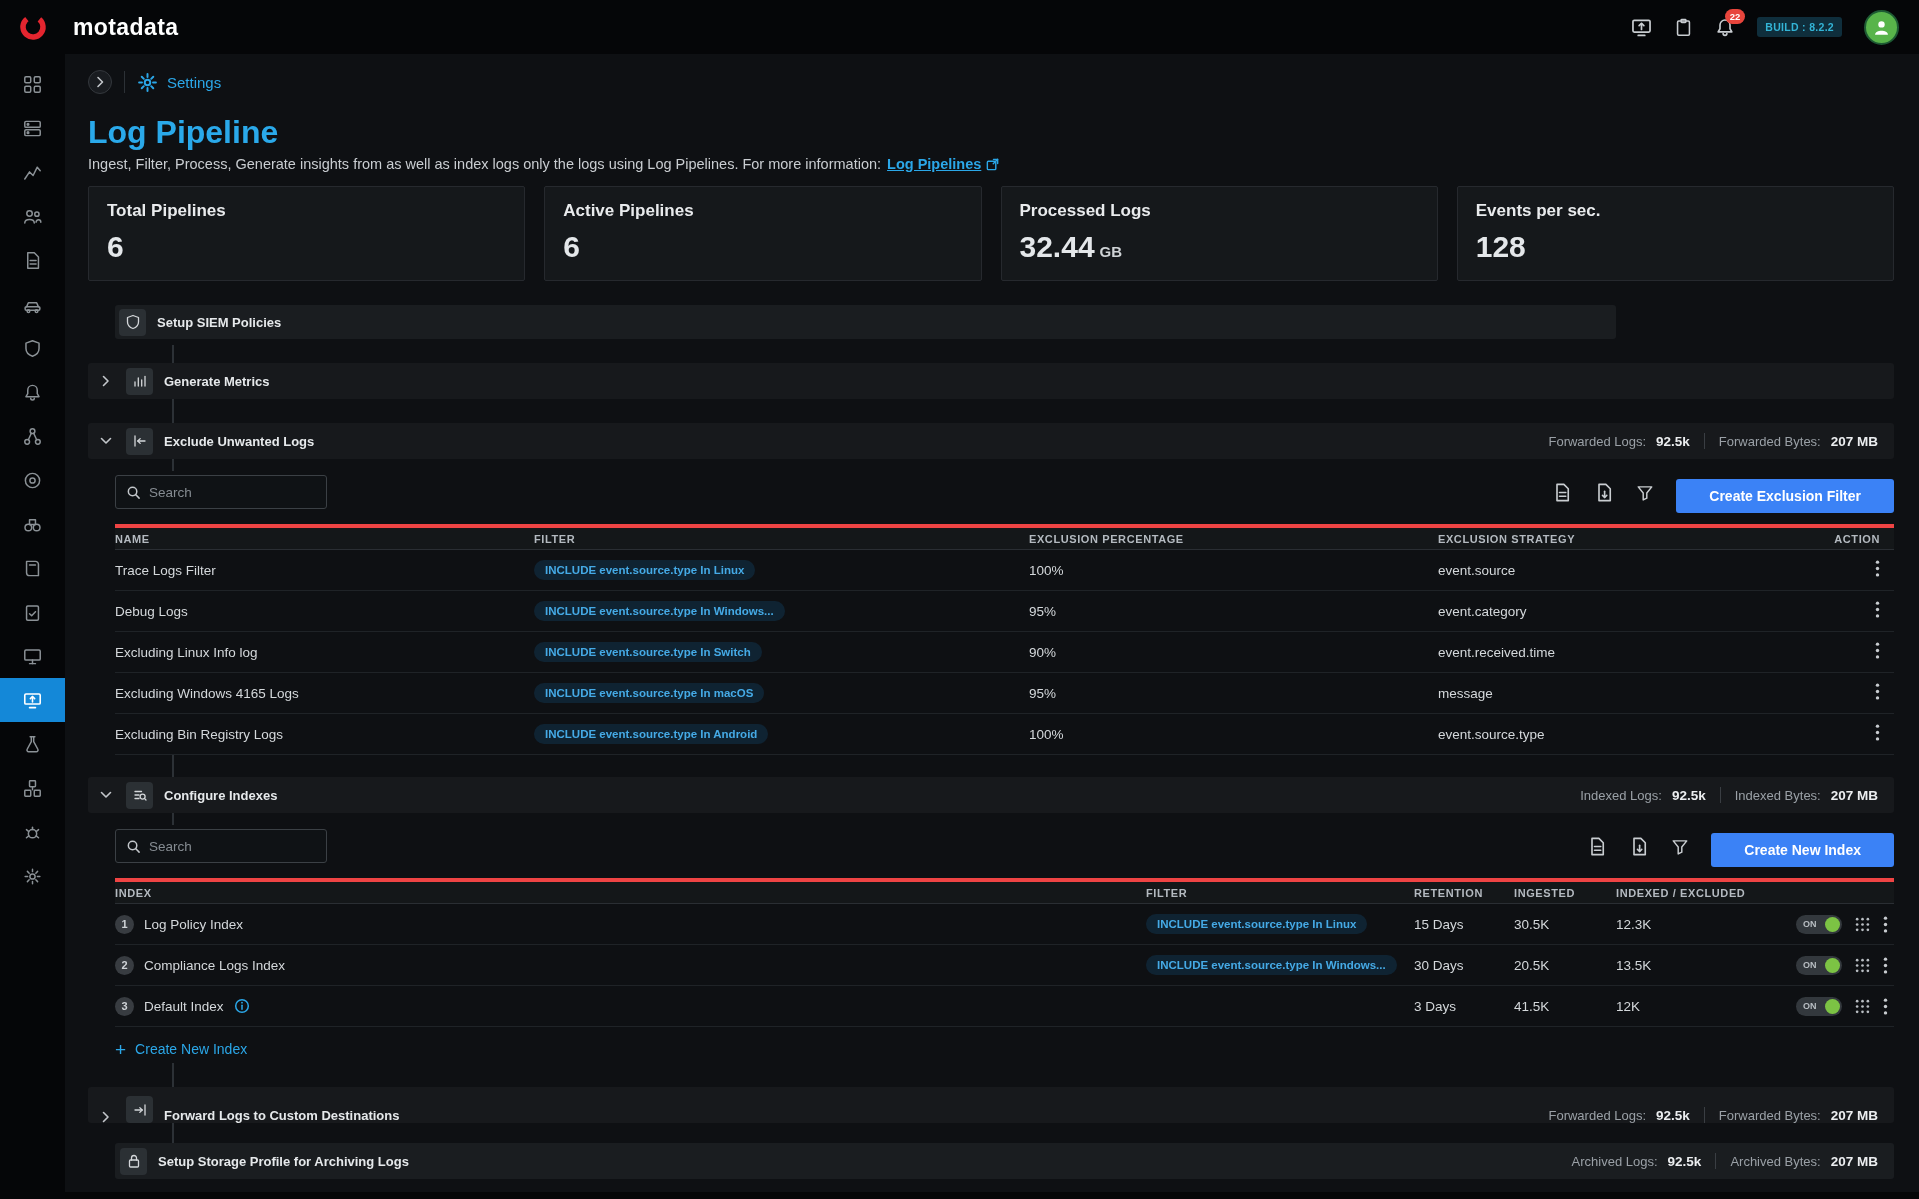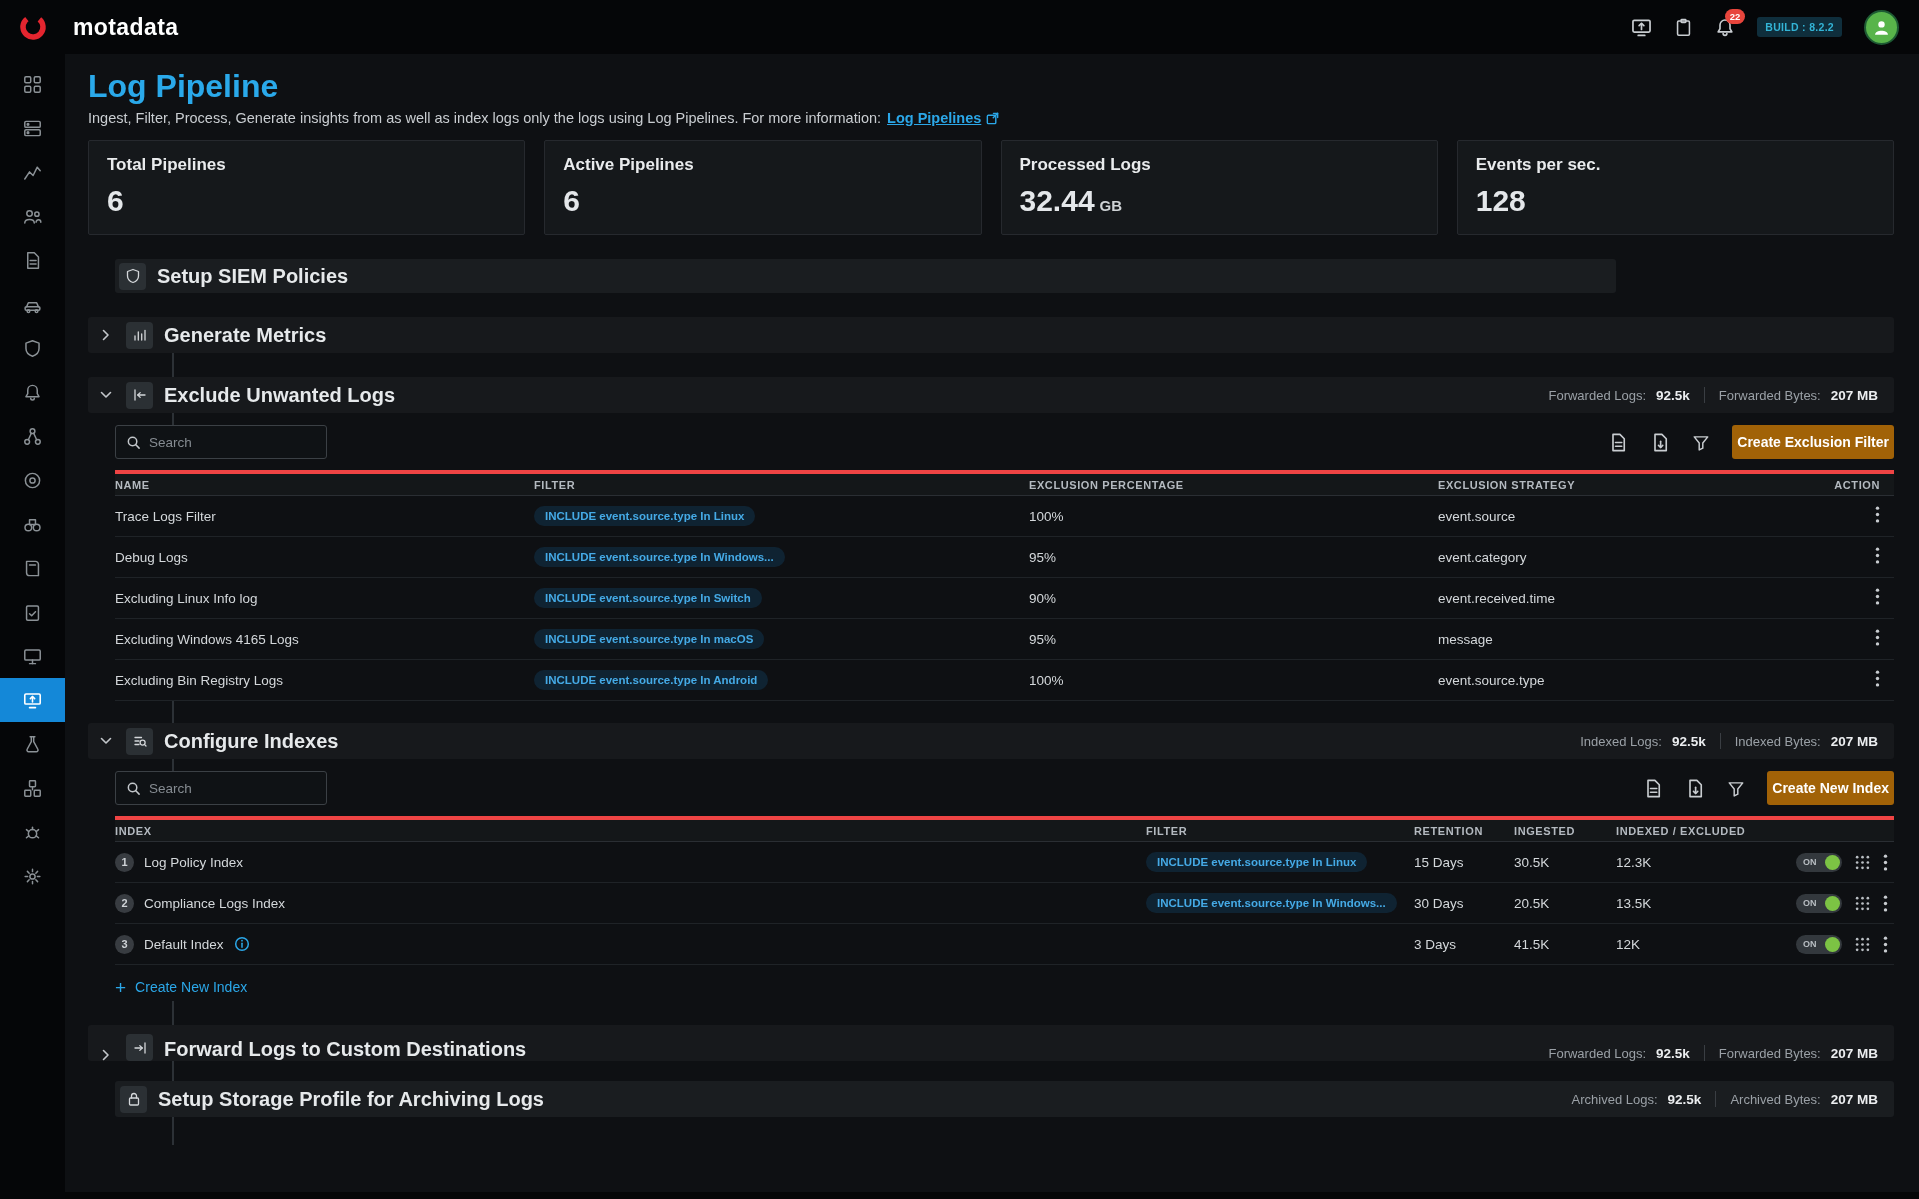--- a/index.html
+++ b/index.html
@@ -38,37 +38,37 @@
 
   .cards { margin-top:14px; display:grid; grid-template-columns:repeat(4,1fr); gap:19px; }
   .card { height:95px; background:#15181b; border:1px solid #26292e; border-radius:2px; padding:14px 18px; }
   .card-label { font-size:17px; font-weight:600; color:#e9ebed; }
   .card-value { margin-top:9px; font-size:30px; font-weight:700; color:#e4e7ea; }
   .card-unit { font-size:15px; font-weight:600; color:#cfd3d6; margin-left:5px; }
 
   .icon-sq { width:27px; height:27px; background:#2b3034; border-radius:4px; display:flex; align-items:center; justify-content:center; flex:0 0 auto; }
 
   .siem-row { margin:24px 278px 0 27px; height:34px; background:#1a1d20; border-radius:3px; display:flex; align-items:center; gap:11px; padding:0 12px 0 4px; }
-  .row-title { font-size:20px; font-weight:600; color:#e6e9eb; }
+  .row-title { font-size:13px; font-weight:600; color:#e6e9eb; }
 
   .sec-head { margin-top:24px; height:36px; background:#17191c; border-radius:3px; display:flex; align-items:center; gap:11px; padding:0 16px 0 9px; }
   .chev { width:18px; display:flex; justify-content:center; cursor:pointer; }
   .sec-stats { margin-left:auto; display:flex; align-items:center; gap:10px; font-size:13px; }
   .stat-label { color:#9aa0a6; }
   .stat-value { color:#eceef0; font-weight:700; font-size:13.5px; }
   .stat-div { width:1px; height:16px; background:#3a3e43; margin:0 4px; }
 
   .sec-body { margin-left:27px; }
   .toolrow { margin-top:12px; display:flex; align-items:center; }
   .search-box { width:212px; height:34px; background:#0f1215; border:1px solid #3b4045; border-radius:3px; display:flex; align-items:center; gap:8px; padding:0 10px; }
   .search-box input { background:transparent; border:none; outline:none; color:#d5d9dc; font-size:13.5px; width:160px; font-family:"Liberation Sans",sans-serif; }
   .search-box input::placeholder { color:#868c92; }
   .tool-icons { margin-left:auto; display:flex; align-items:center; gap:22px; margin-right:22px; }
   .tool-icons > * { cursor:pointer; }
-  .btn-primary { height:34px; background:#a16207; color:#fff; border:none; border-radius:3px; font-size:14px; font-weight:600; padding:0 5px; cursor:pointer; font-family:"Liberation Sans",sans-serif; }
+  .btn-primary { height:34px; background:#3b82f6; color:#fff; border:none; border-radius:3px; font-size:14px; font-weight:600; padding:0 33px; cursor:pointer; font-family:"Liberation Sans",sans-serif;margin-top:8px; }
 
   .thead { margin-top:11px; height:26px; background:#141719; border-top:4px solid #ef4444; border-bottom:1px solid #2a2e33; display:grid; align-items:center; font-size:11px; font-weight:700; color:#b4bac0; letter-spacing:.6px; }
   .grid-x { grid-template-columns:419px 495px 409px 1fr 76px; }
   .grid-i { grid-template-columns:1031px 268px 100px 102px 156px 1fr; }
   .trow { height:41px; border-bottom:1px solid #1f2327; display:grid; align-items:center; font-size:13.5px; color:#d4d8db; }
   .cell-r { text-align:right; padding-right:14px; }
   .chip { display:inline-block; padding:4px 11px; border-radius:11px; background:rgba(26,132,208,.17); color:#45aae6; font-size:11.5px; font-weight:600; }
   .kebab { cursor:pointer; }
 
   .name-wrap { display:flex; align-items:center; gap:10px; }
@@ -267,20 +267,35 @@
       <svg width="19" height="19" viewBox="0 0 16 16" class="stroke">
         <circle cx="8" cy="8" r="2.2"></circle>
         <path d="M8,1.8 v2.1 M8,12.1 v2.1 M1.8,8 h2.1 M12.1,8 h2.1 M3.7,3.7 l1.5,1.5 M10.8,10.8 l1.5,1.5 M12.3,3.7 l-1.5,1.5 M5.2,10.8 l-1.5,1.5"></path>
       </svg>
     </div>
 </div>
 
 <div class="main">
   <div class="tree-line"></div>
 
+  <div class="breadcrumb blk">
+    <div class="collapse-btn">
+      <svg width="8" height="12" viewBox="0 0 8 12" class="stroke-g">
+          <polyline points="2,1.5 6.5,6 2,10.5"></polyline>
+        </svg>
+    </div>
+    <div class="bc-divider"></div>
+    <div class="bc-settings">
+      <svg width="21" height="21" viewBox="0 0 16 16" class="stroke-b">
+          <circle cx="8" cy="8" r="2.1"></circle>
+          <path d="M8,1.6 v2.2 M8,12.2 v2.2 M1.6,8 h2.2 M12.2,8 h2.2 M3.6,3.6 l1.6,1.6 M10.8,10.8 l1.6,1.6 M12.4,3.6 l-1.6,1.6 M5.2,10.8 l-1.6,1.6"></path>
+        </svg>
+      <span class="bc-label">Settings</span>
+    </div>
+  </div>
 
   <div class="page-title blk">Log Pipeline</div>
   <div class="subtitle blk">
     <span>Ingest, Filter, Process, Generate insights from as well as index logs only the logs using Log Pipelines. For more information:</span>
     <a>
       <span>Log Pipelines</span>
       <svg width="15" height="15" viewBox="0 0 16 16" class="stroke-b">
           <rect x="2.5" y="4.5" width="9" height="9" rx="1"></rect>
           <polyline points="9,2.5 13.5,2.5 13.5,7"></polyline>
           <line x1="13.5" y1="2.5" x2="8.8" y2="7.2"></line>

